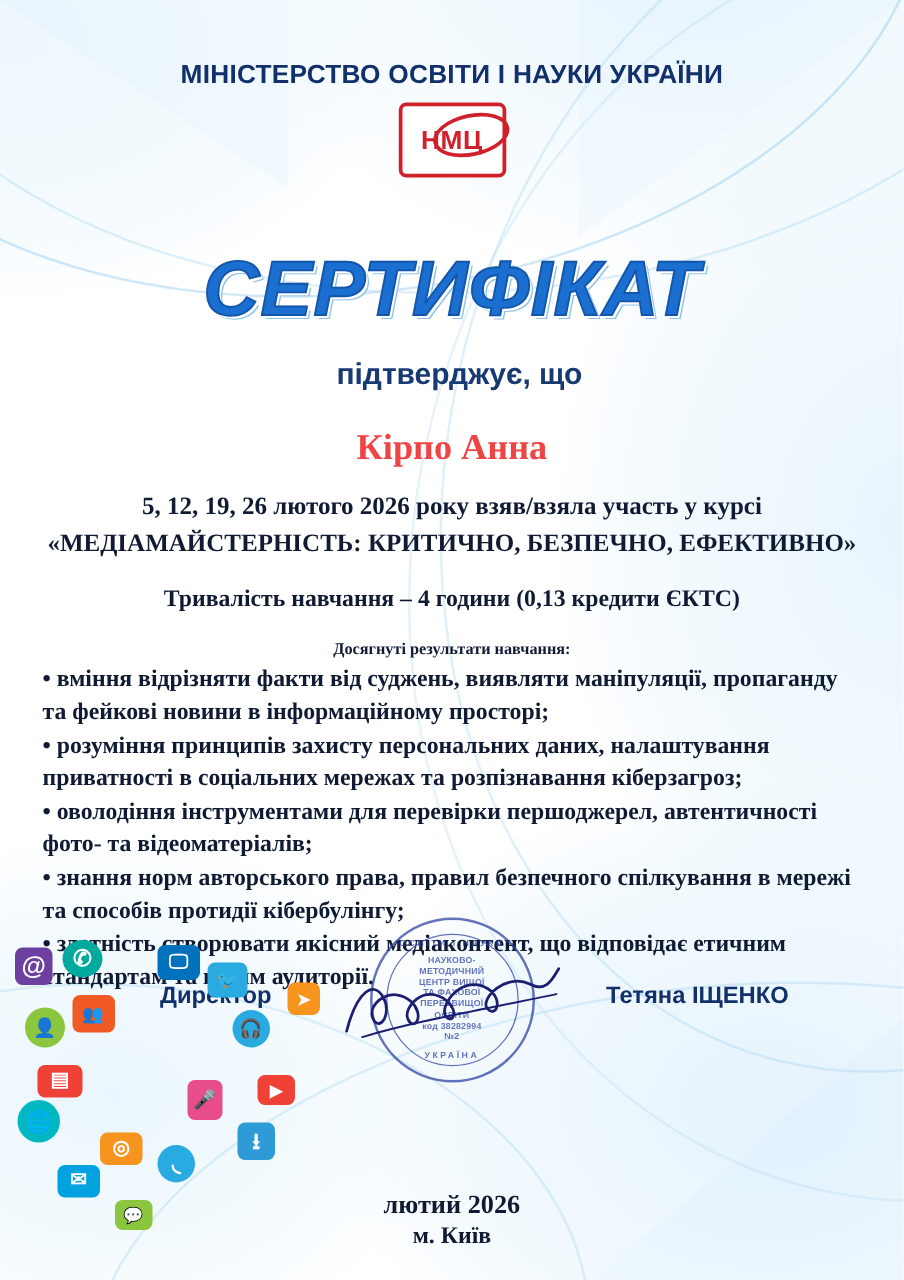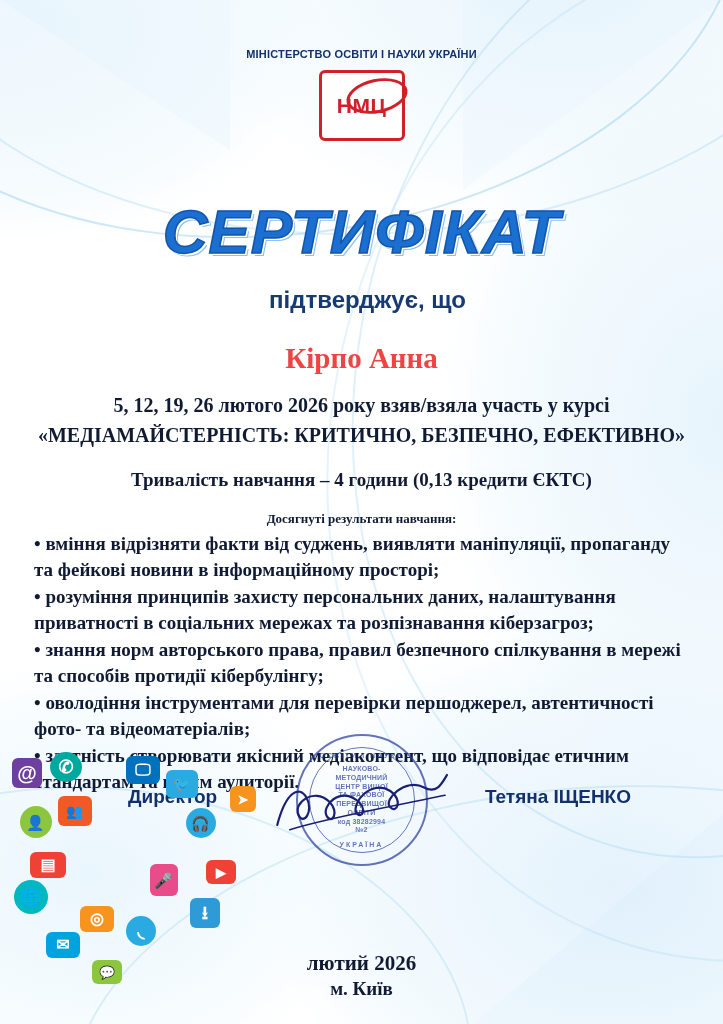--- a/index.html
+++ b/index.html
@@ -81,35 +81,35 @@
   
   .header {
     position: absolute;
     top: 48px;
     left: 0; right: 0;
     text-align: center;
   }
   .ministry {
     font-family: "Liberation Sans", sans-serif;
     font-weight: bold;
-    font-size: 11px;
+    font-size: 21px;
     letter-spacing: .2px;
     color: #12306b;
     margin: 0 0 10px 0;
   }
   .org-row {
     display: flex;
     align-items: center;
     justify-content: center;
     gap: 14px;
   }
   .logo {
     position: relative;
     width: 86px;
-    height: 71px;
+    height: 60px;
     border: 3px solid #d0202a;
     border-radius: 6px;
     background: #ffffff;
     display: flex;
     align-items: center;
     justify-content: center;
     box-sizing: border-box;
     flex: none;
   }
   .logo-text {
@@ -375,22 +375,22 @@
   <div class="recipient">Кірпо Анна</div>
 
   <div class="body-block">
     <div class="course-dates">5, 12, 19, 26 лютого 2026 року взяв/взяла участь у  курсі</div>
     <div class="course-name">«МЕДІАМАЙСТЕРНІСТЬ: КРИТИЧНО, БЕЗПЕЧНО, ЕФЕКТИВНО»</div>
     <div class="duration">Тривалість навчання – 4 години (0,13 кредити ЄКТС)</div>
     <div class="outcomes-title">Досягнуті результати навчання:</div>
     <div class="outcomes">
       <p class="outcome">• вміння відрізняти факти від суджень, виявляти маніпуляції, пропаганду та фейкові новини в інформаційному просторі;</p>
       <p class="outcome">• розуміння принципів захисту персональних даних, налаштування приватності в соціальних мережах та розпізнавання кіберзагроз;</p>
+      <p class="outcome">• оволодіння інструментами для перевірки першоджерел, автентичності фото- та відеоматеріалів;</p>
       <p class="outcome">• знання норм авторського права, правил безпечного спілкування в мережі та способів протидії кібербулінгу;</p>
-      <p class="outcome">• оволодіння інструментами для перевірки першоджерел, автентичності фото- та відеоматеріалів;</p>
       <p class="outcome">• здатність створювати якісний медіаконтент, що відповідає етичним стандартам та цілям аудиторії.</p>
     </div>
   </div>
 
   <div class="sig-row">
     <div class="director-label">Директор</div>
 
     <div class="stamp">
       <div class="stamp-arc-top">ОСВІТИ І НАУКИ</div>
       <div class="stamp-text">

